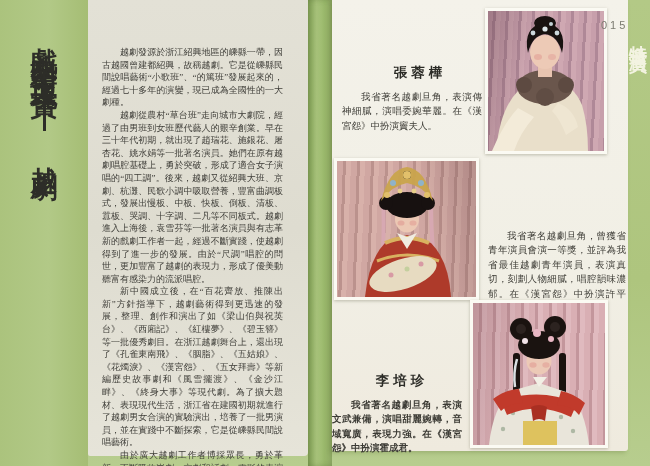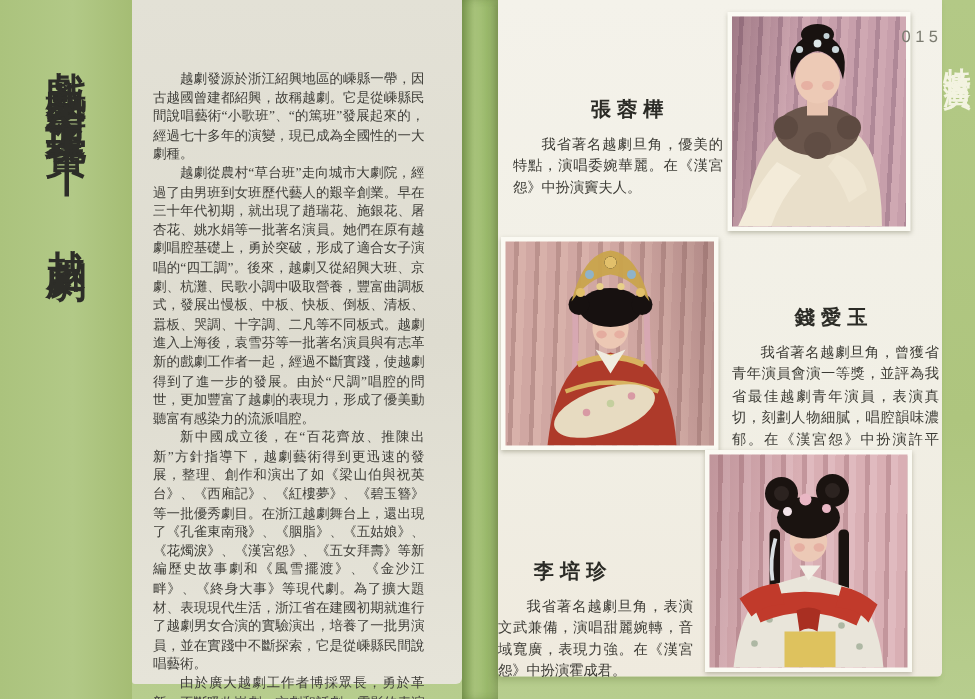--- a/index.html
+++ b/index.html
@@ -91,22 +91,22 @@
     font-size:13.5px; font-weight:700; letter-spacing:4px; color:#2b2b26;
   }
   .perf-bio{
     position:absolute; font-size:9.5px; line-height:14.4px; color:#3c3b35;
     text-align:justify; text-indent:2em;
   }
   .name1{ left:360px; top:64px; width:120px;text-align:center; }
   .bio1 { left:342px; top:90px; width:140px; }
   .name2{ left:490px; top:203px; width:132px; }
   .bio2 { left:488px; top:229px; width:138px; }
-  .name3{ left:320px; top:372px; width:124px; }
-  .bio3 { left:332px; top:398px; width:130px; }
+  .name3{ left:340px; top:372px; width:124px; }
+  .bio3 { left:332px; top:398px; width:130px;font-weight:bold; }
 </style>
 </head>
 <body>
 
 <div class="book">
 
   <div class="title-strip">
     <div class="vtitle">
       <span class="vtext title-main">戲曲藝術之瑰寶</span>
       <span class="title-dash"></span>
@@ -120,21 +120,21 @@
     <p>新中國成立後，在“百花齊放、推陳出新”方針指導下，越劇藝術得到更迅速的發展，整理、創作和演出了如《梁山伯與祝英台》、《西廂記》、《紅樓夢》、《碧玉簪》等一批優秀劇目。在浙江越劇舞台上，還出現了《孔雀東南飛》、《胭脂》、《五姑娘》、《花燭淚》、《漢宮怨》、《五女拜壽》等新編歷史故事劇和《風雪擺渡》、《金沙江畔》、《終身大事》等現代劇。為了擴大題材、表現現代生活，浙江省在建國初期就進行了越劇男女合演的實驗演出，培養了一批男演員，並在實踐中不斷探索，它是從嵊縣民間說唱藝術。</p>
     <p>由於廣大越劇工作者博採眾長，勇於革新，不斷吸收崑劇、京劇和話劇、電影的表演手法，大膽革新舞台美術，使越劇表演藝術更臻完美，形成了編、導、演、音樂、舞美相結合的，具有真實、細膩、抒情、優美的特點，富有濃郁的江南地方特色。</p>
 
   </div>
 
   <div class="spine"></div>
 
   <div class="right-paper"></div>
 
   <div class="perf-name name1">張蓉樺</div>
-  <div class="perf-bio bio1">我省著名越劇旦角，優美的特點，演唱委婉華麗。在《漢宮怨》中扮演竇夫人。</div>
+  <div class="perf-bio bio1">我省著名越劇旦角，表演傳神細膩，演唱委婉華麗。在《漢宮怨》中扮演竇夫人。</div>
   <div class="photo photo1">
     <div class="photo-inner">
       <svg viewBox="0 0 116 140" aria-hidden="true">
         <path d="M8,140 Q12,98 30,80 Q46,66 64,68 Q86,74 94,94 Q100,114 100,140 Z" fill="#e9dfca"></path>
         <path d="M4,140 Q16,112 30,97 L46,106 Q32,122 26,140 Z" fill="#f3ebd9"></path>
         <path d="M70,92 Q86,98 90,116 L78,124 Q72,108 64,100 Z" fill="#efe6d2"></path>
         <ellipse cx="57" cy="76" rx="28" ry="17" fill="#6a564c"></ellipse>
         <circle cx="36" cy="74" r="8" fill="#5d4a41"></circle>
         <circle cx="78" cy="74" r="8" fill="#5d4a41"></circle>
         <circle cx="57" cy="86" r="9" fill="#604d44"></circle>
@@ -145,21 +145,20 @@
         <path d="M40,42 Q34,16 57,11 Q80,16 74,42 Q70,25 57,23 Q44,25 40,42 Z" fill="#181210"></path>
         <ellipse cx="57" cy="12" rx="11" ry="7" fill="#181210"></ellipse>
         <circle cx="45" cy="22" r="2.4" fill="#ccd8dc"></circle>
         <circle cx="57" cy="18" r="2.6" fill="#dde6e8"></circle>
         <circle cx="69" cy="22" r="2.4" fill="#ccd8dc"></circle>
         <circle cx="63" cy="13" r="2" fill="#c3d2d6"></circle>
       </svg>
     </div>
   </div>
 
-  <div class="perf-name name2">錢愛玉</div>
   <div class="perf-bio bio2">我省著名越劇旦角，曾獲省青年演員會演一等獎，並評為我省最佳越劇青年演員，表演真切，刻劃人物細膩，唱腔韻味濃郁。在《漢宮怨》中扮演許平君。</div>
   <div class="photo photo2">
     <div class="photo-inner">
       <svg viewBox="0 0 139 136" aria-hidden="true">
         <path d="M46,34 Q48,80 44,104" stroke="#d7a8b2" stroke-width="4" fill="none"></path>
         <path d="M94,34 Q94,80 98,104" stroke="#d7a8b2" stroke-width="4" fill="none"></path>
         <path d="M28,136 Q32,98 48,82 L70,74 L94,82 Q112,100 114,136 Z" fill="#ae3a2a"></path>
         <path d="M48,82 Q70,72 92,82" stroke="#d8b260" stroke-width="4" fill="none"></path>
         <path d="M40,100 Q70,88 102,100" stroke="#d8b260" stroke-width="3" fill="none"></path>
         <ellipse cx="66" cy="113" rx="35" ry="15" fill="#e7dbc1" transform="rotate(-18 66 113)"></ellipse>

